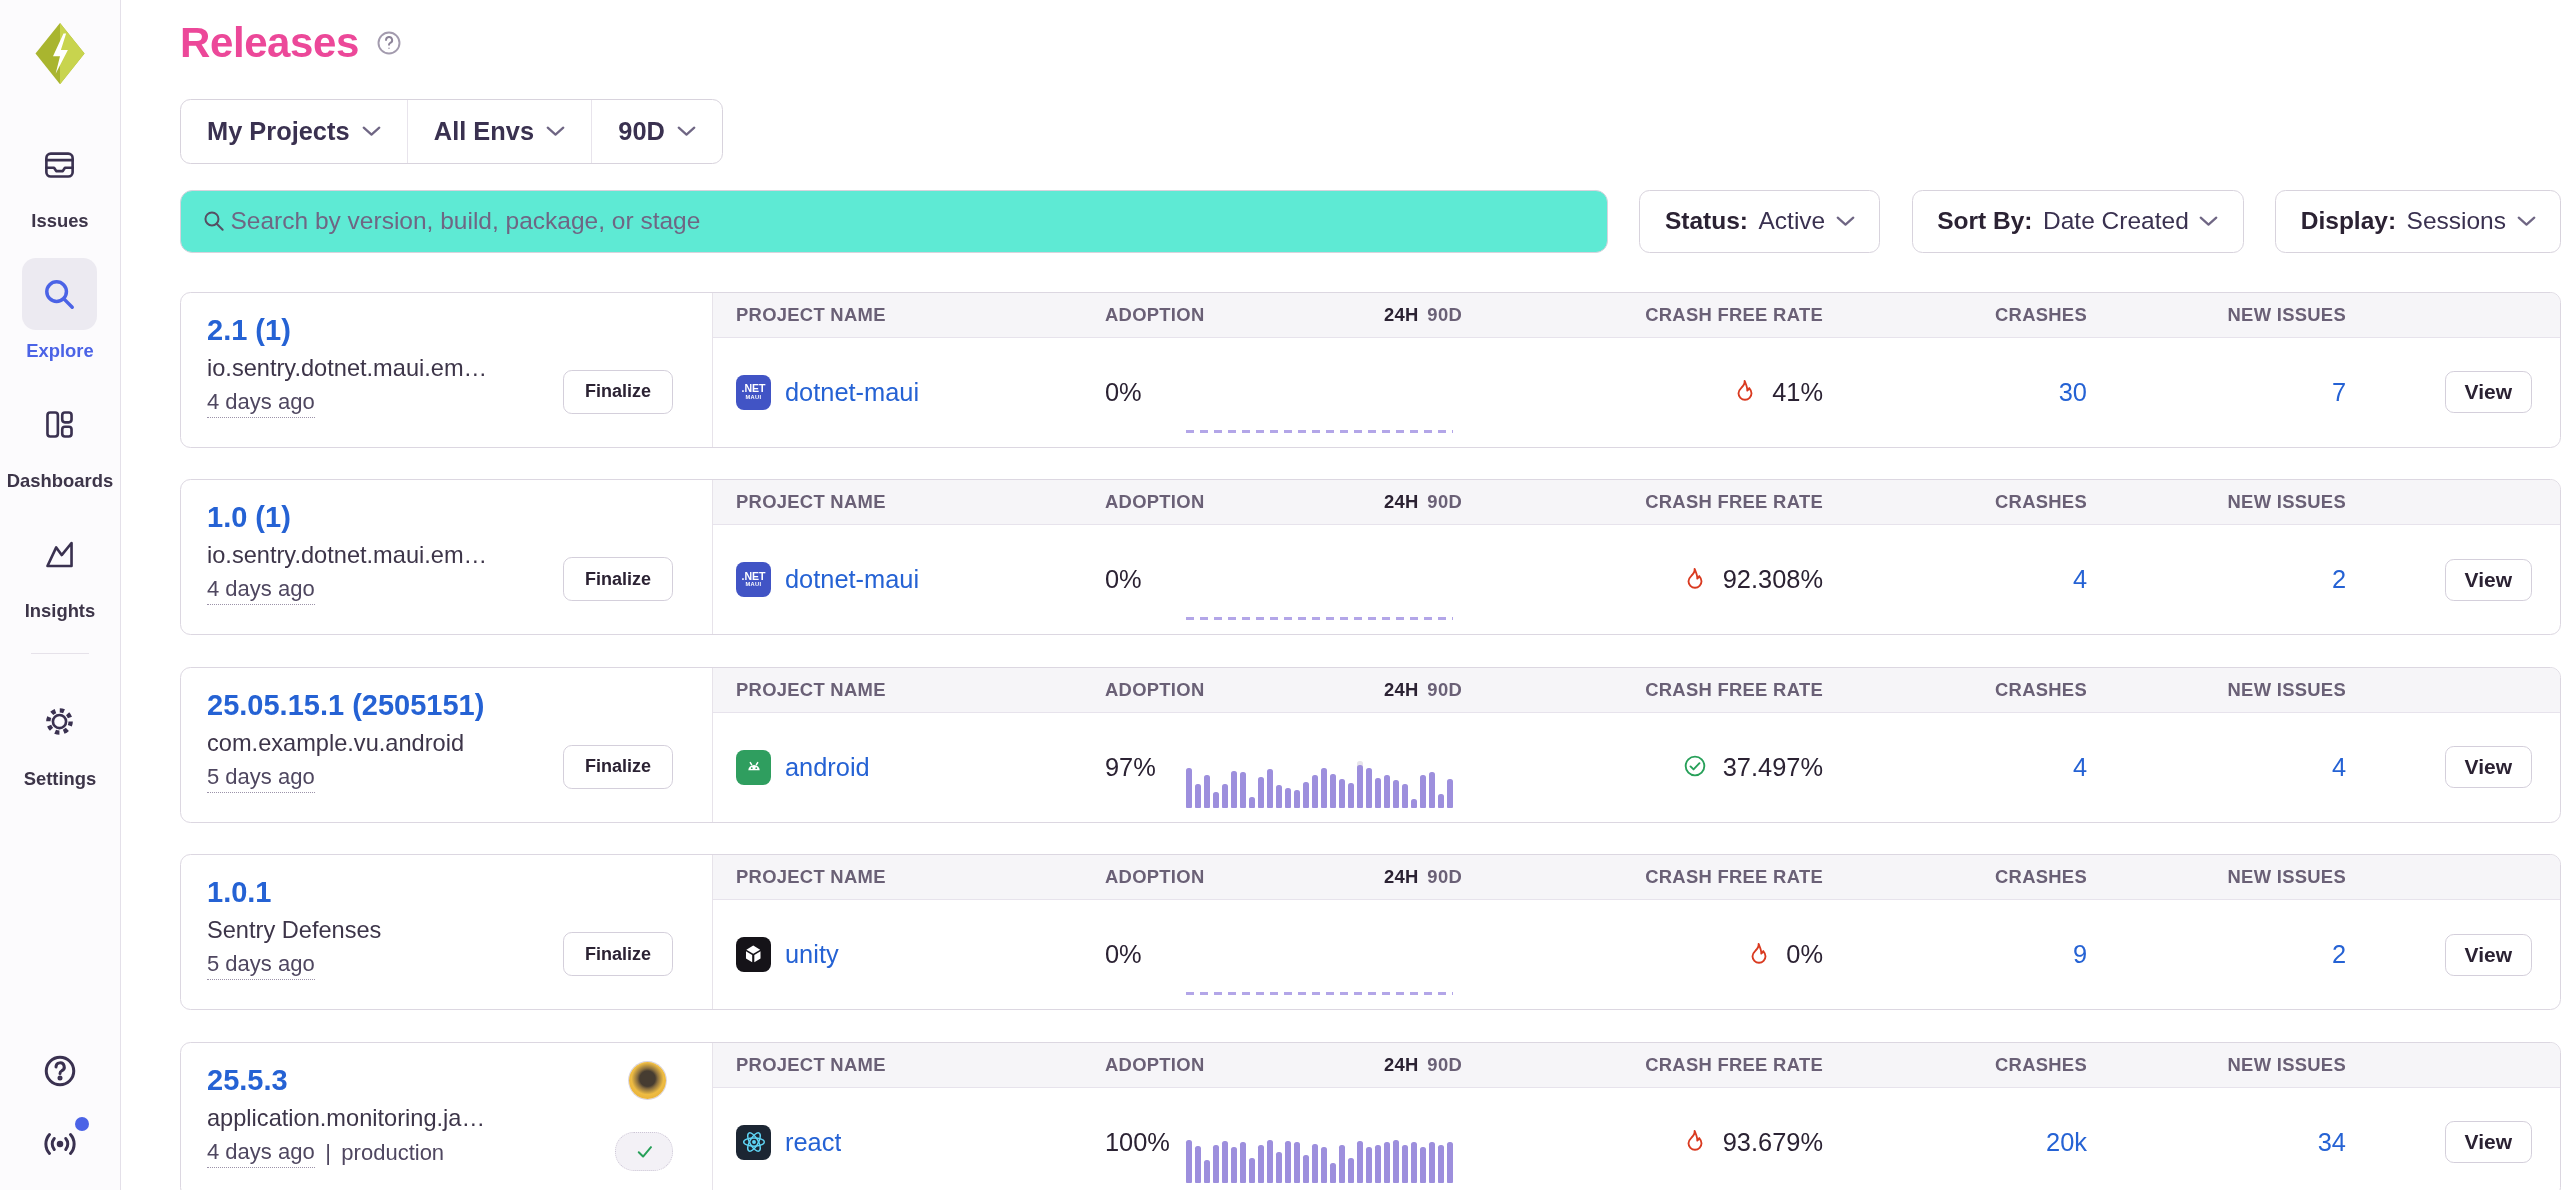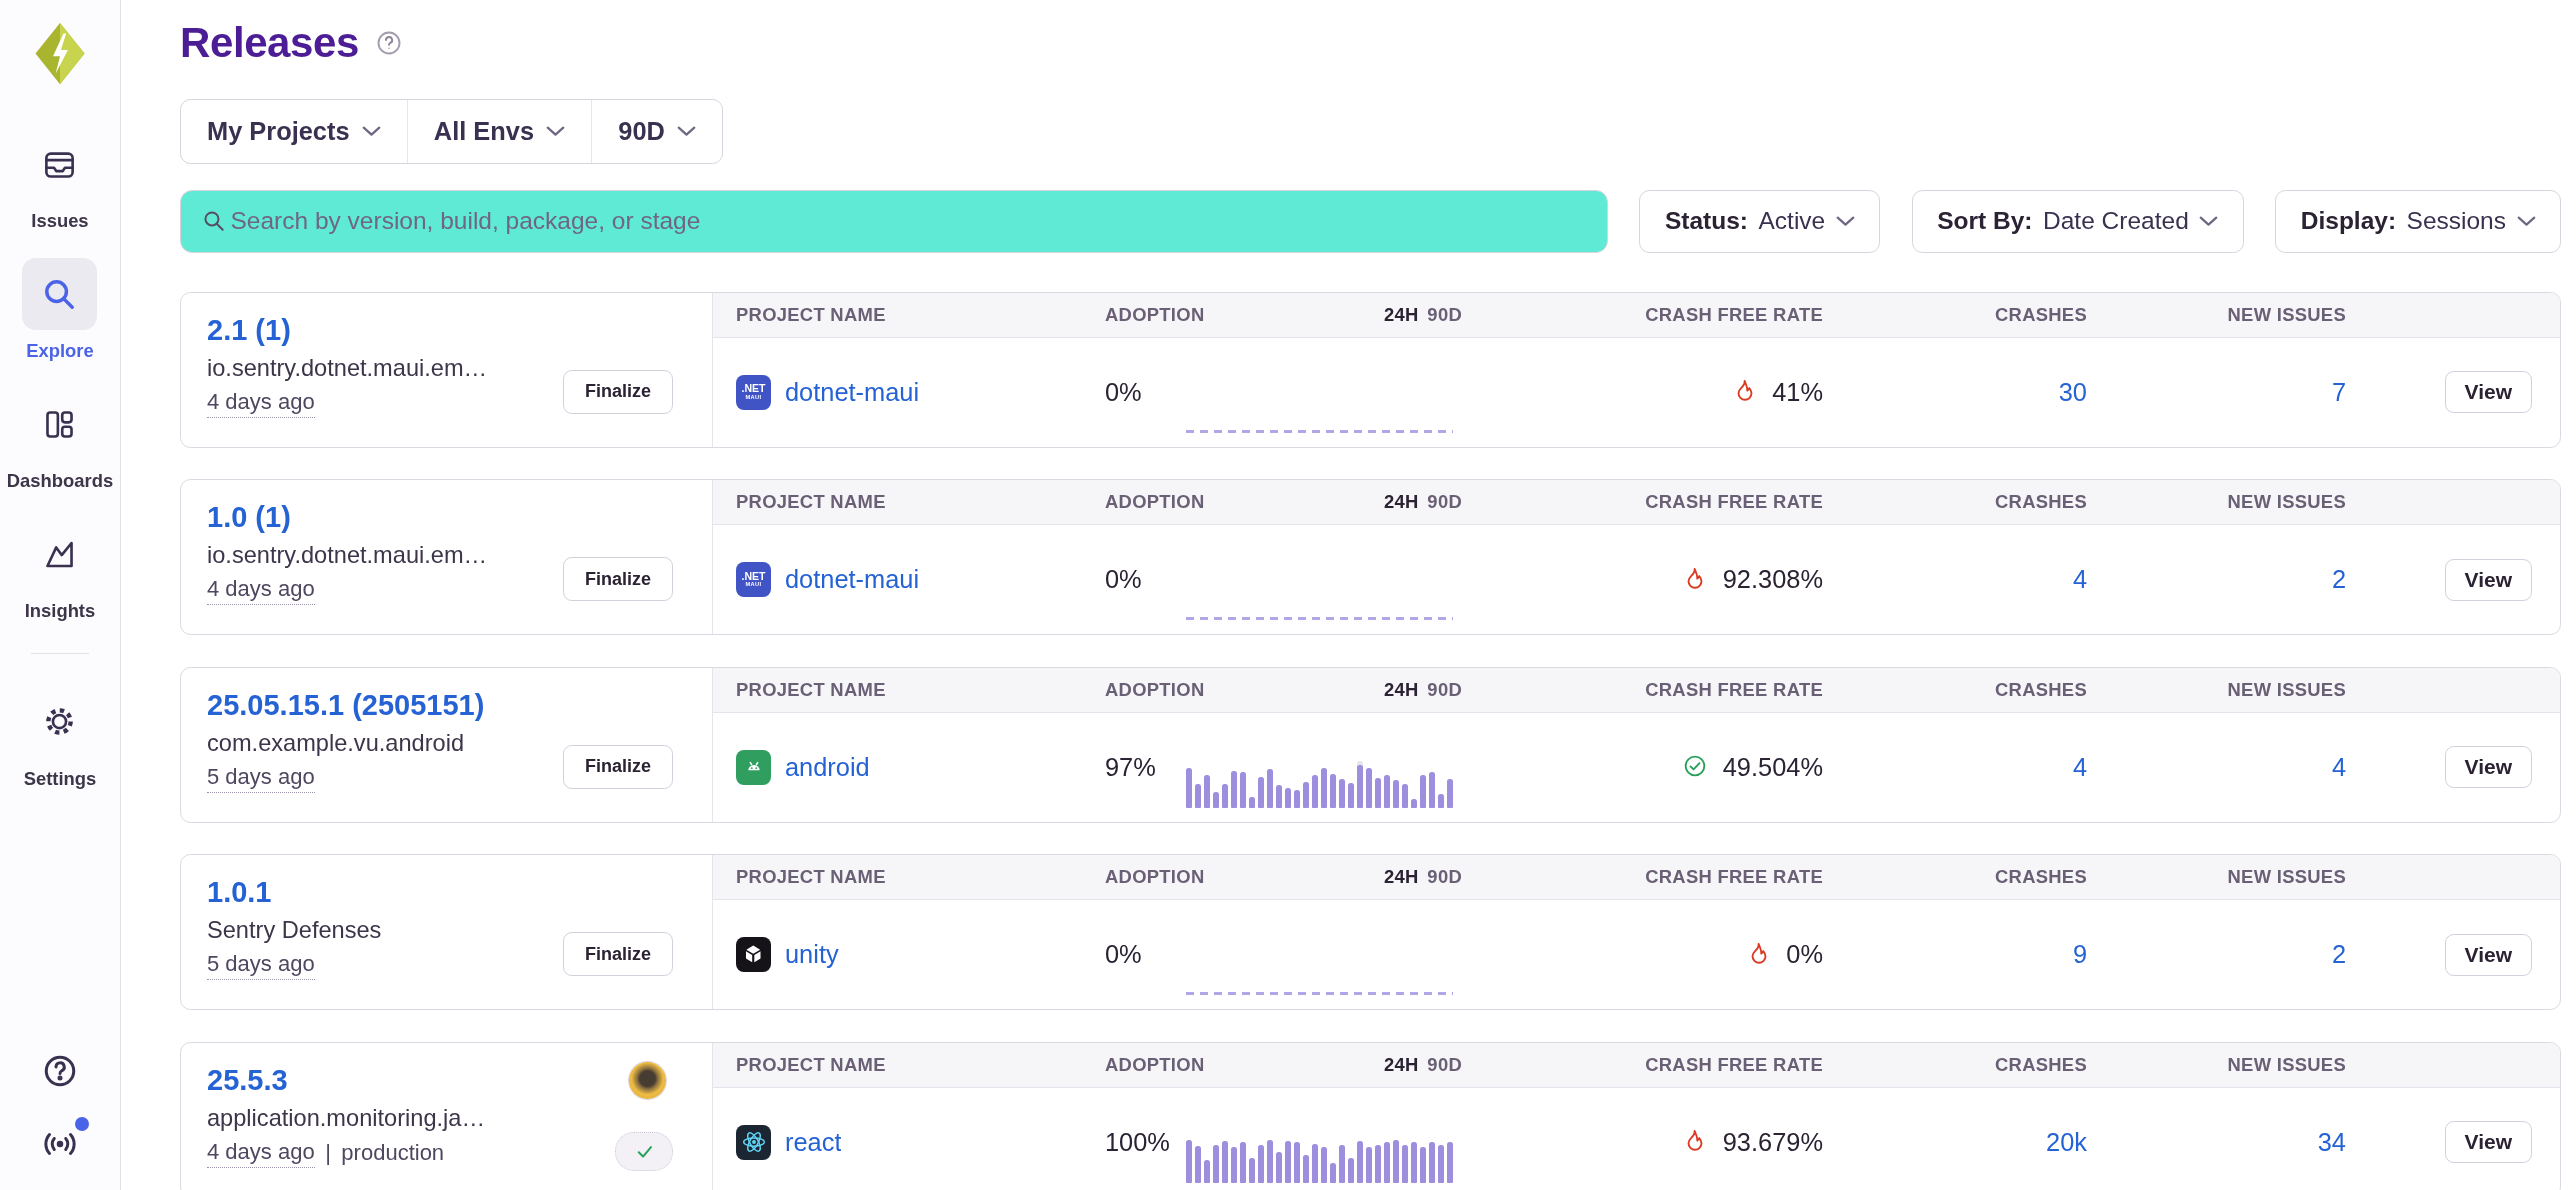--- a/index.html
+++ b/index.html
@@ -18,21 +18,21 @@
   .nav-label { font-size:18.4px; font-weight:700; color:#3d3549; }
   .nav-item.active .nav-label { color:#4b63e6; }
   .side-divider { width:58px; border-top:0.9px solid #e6e2ea; margin:5.3px 0; }
   .side-footer { margin-top:auto; display:flex; flex-direction:column; align-items:center; gap:33px; padding-bottom:26px; }
   .foot-ic { position:relative; width:40px; height:40px; cursor:pointer; }
   .notif-dot { position:absolute; top:-7px; right:-8.8px; width:14px; height:14px; border-radius:50%; background:#4b63e6; }
 
   
   .main { margin-left:122px; padding:19px 15px 0 58px; }
   .title-row { display:flex; align-items:center; gap:15.8px; }
-  .page-title { font-size:42px; font-weight:800; letter-spacing:-0.4px; color:#4c1d95; }
+  .page-title { font-size:42px; font-weight:800; letter-spacing:-0.4px; color:#ec4899; }
   .title-help { width:28px; height:28px; cursor:pointer; }
 
   .pagefilter-bar { margin-top:31.5px; width:fit-content; height:65px; border:1.3px solid #d8d3dd;
     border-radius:10.5px; display:flex; align-items:stretch; background:#fff; }
   .pf-seg { display:flex; align-items:center; gap:12.3px; padding:0 26px; font-size:25.4px; font-weight:700;
     color:#3a3150; cursor:pointer; }
   .pf-seg + .pf-seg { border-left:0.9px solid #e8e4ec; }
 
   .search-row { margin-top:26px; display:flex; gap:31.5px; align-items:center; }
   .search-box { flex:1; height:63px; border:1.3px solid #d8d3dd; border-radius:12.3px; background:#5eead4;
@@ -492,21 +492,21 @@
                 </div>
               </div>
         </div>
         <div class="td td-cfr">
           <span class="cfr-icon">
                 <svg width="26" height="26" viewBox="0 0 32 32" fill="none" stroke="#27a059" stroke-width="2.3" stroke-linecap="round" stroke-linejoin="round">
                   <circle cx="16" cy="16" r="11.5"></circle>
                   <path d="M10.5 16.5 l3.7 3.7 l7.3 -7.7"></path>
                 </svg>
               </span>
-          <span class="cfr-val">49.504%</span>
+          <span class="cfr-val">37.497%</span>
         </div>
         <div class="td td-crashes"><a>4</a></div>
         <div class="td td-issues"><a>4</a></div>
         <div class="td td-view">
           <button class="btn view">View</button>
         </div>
       </div>
     </div>
   </section>
 

